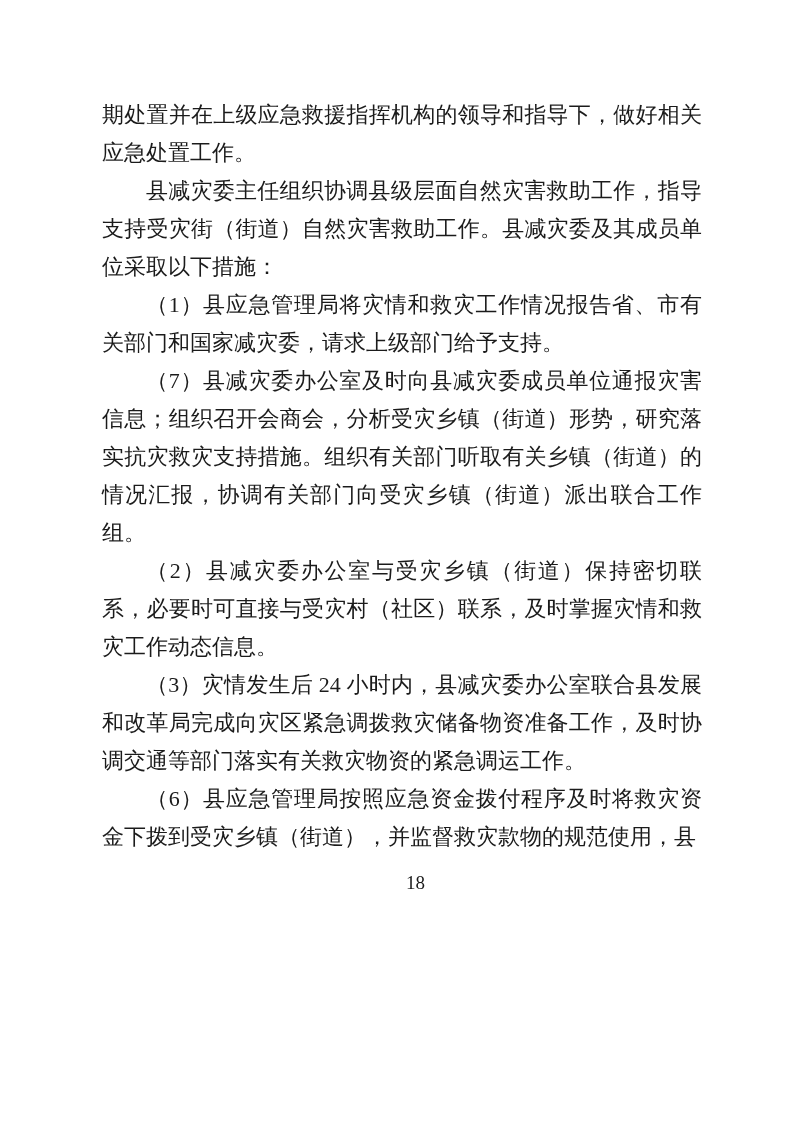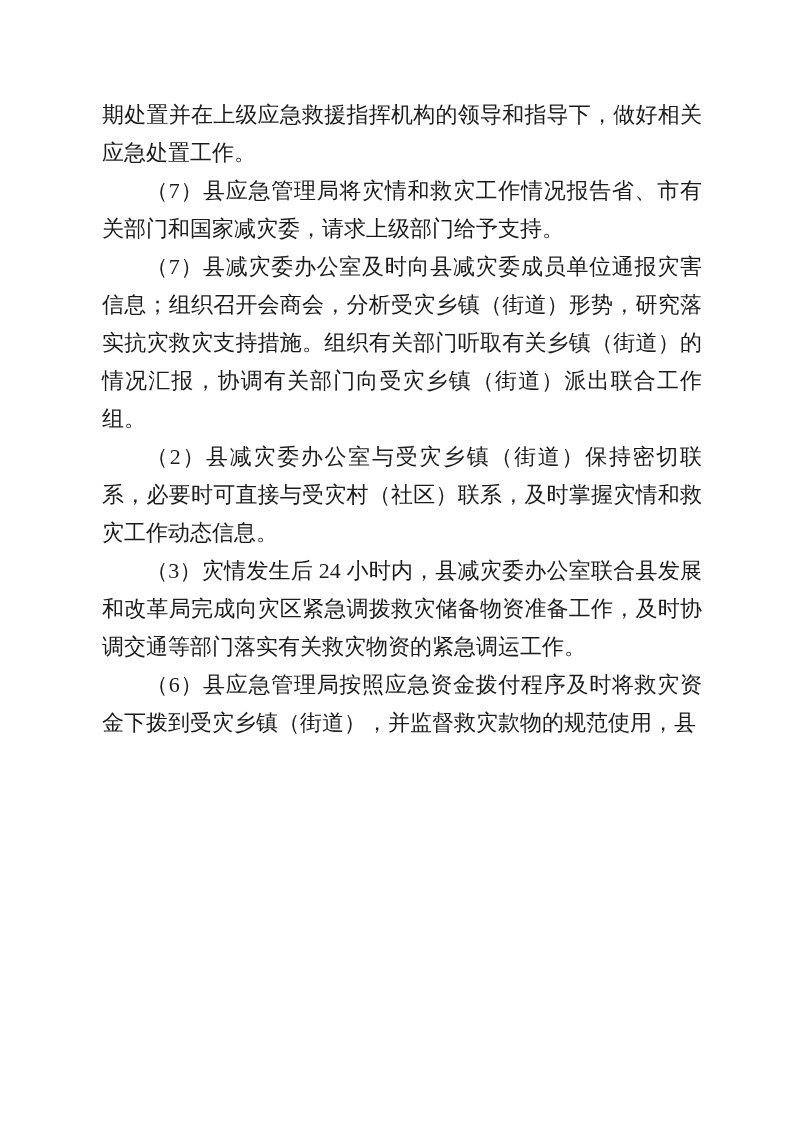--- a/index.html
+++ b/index.html
@@ -53,19 +53,21 @@
     line-height: 22px;
     color: #1b1b1b;
   }
 </style>
 </head>
 <body>
 
 <div class="page">
   <div class="content">
     <p class="para no-indent">期处置并在上级应急救援指挥机构的领导和指导下，做好相关应急处置工作。</p>
-    <p class="para">（7）县应急管理局将灾情和救灾工作情况报告省、市有关部门和国家减灾委，请求上级部门给予支持。</p>
+    <p class="para">县减灾委主任组织协调县级层面自然灾害救助工作，指导支持受灾街（街道）自然灾害救助工作。县减灾委及其成员单位采取以下措施：</p>
+    <p class="para">（1）县应急管理局将灾情和救灾工作情况报告省、市有关部门和国家减灾委，请求上级部门给予支持。</p>
     <p class="para">（7）县减灾委办公室及时向县减灾委成员单位通报灾害信息；组织召开会商会，分析受灾乡镇（街道）形势，研究落实抗灾救灾支持措施。组织有关部门听取有关乡镇（街道）的情况汇报，协调有关部门向受灾乡镇（街道）派出联合工作组。</p>
     <p class="para">（2）县减灾委办公室与受灾乡镇（街道）保持密切联系，必要时可直接与受灾村（社区）联系，及时掌握灾情和救灾工作动态信息。</p>
     <p class="para">（3）灾情发生后 24 小时内，县减灾委办公室联合县发展和改革局完成向灾区紧急调拨救灾储备物资准备工作，及时协调交通等部门落实有关救灾物资的紧急调运工作。</p>
     <p class="para">（6）县应急管理局按照应急资金拨付程序及时将救灾资金下拨到受灾乡镇（街道），并监督救灾款物的规范使用，县</p>
   </div>
+  <div class="page-number">18</div>
 </div>
 
 </body></html>

